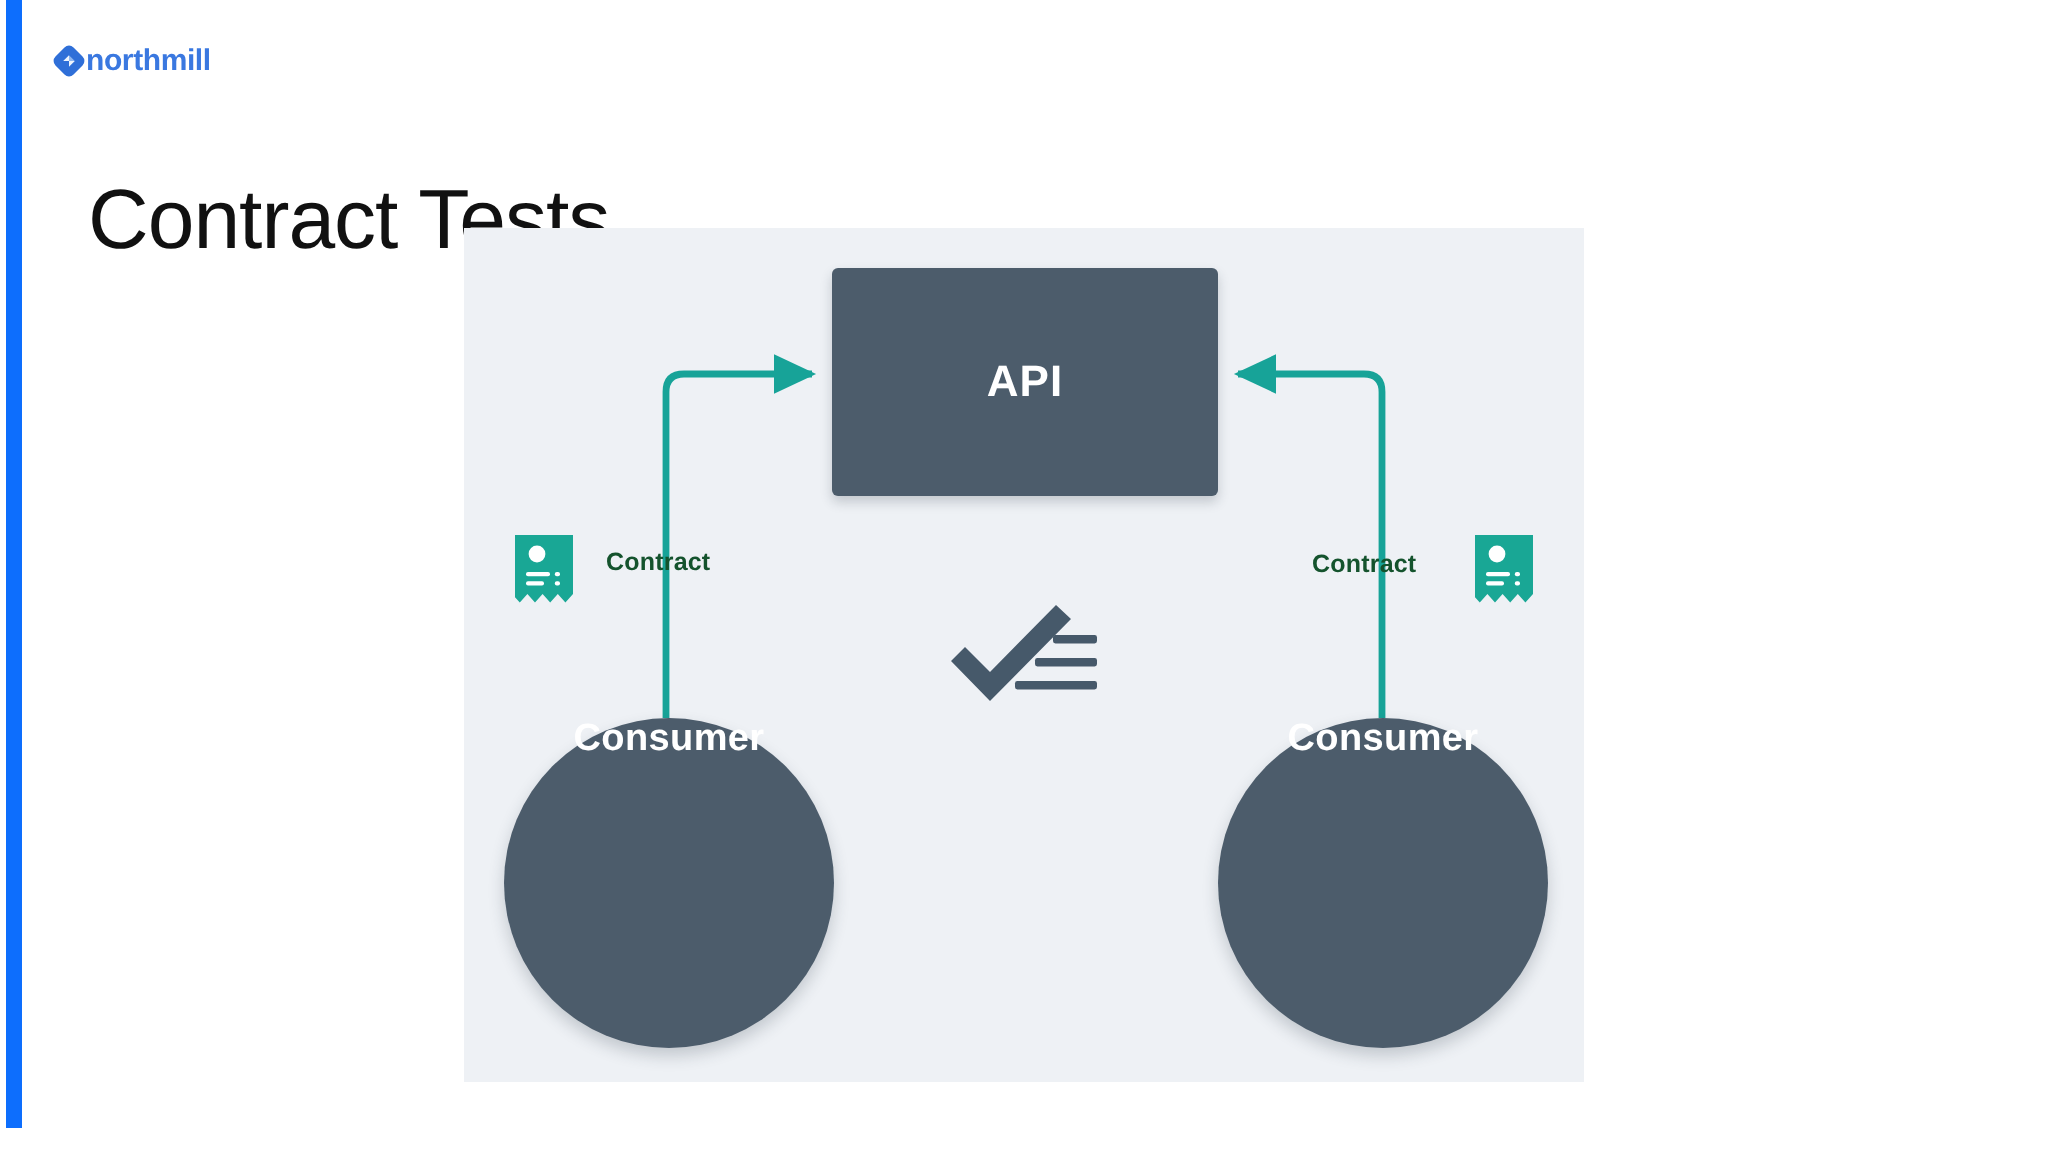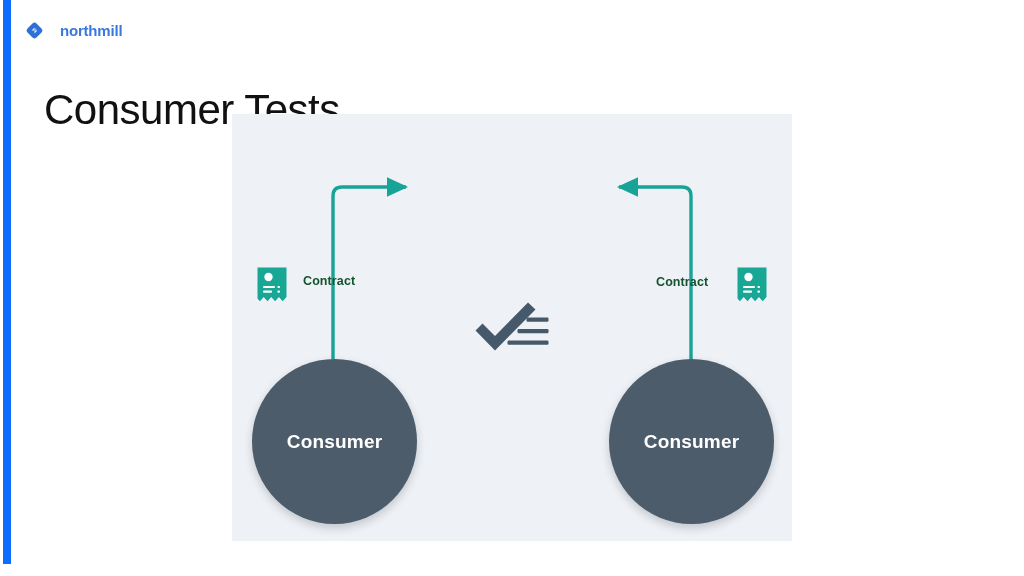--- a/index.html
+++ b/index.html
@@ -26,21 +26,21 @@
     background: #0d6efd;
   }
 
   
   .brand {
     position: absolute;
     left: 26px;
     top: 22px;
     display: flex;
     align-items: center;
-    gap: 17px;
+    gap: 0;
   }
   .brand-mark {
     width: 17px;
     height: 17px;
     display: block;
   }
   .brand-word {
     font-size: 15px;
     font-weight: 700;
     color: #3a78e0;
@@ -94,21 +94,21 @@
 
   
   .consumer-node {
     position: absolute;
     width: 165px;
     height: 165px;
     border-radius: 50%;
     background: #4c5c6b;
     box-shadow: 0 4px 8px rgba(40,55,70,0.22);
     display: flex;
-    align-items: center;
+    align-items: flex-start;
     justify-content: center;
     top: 245px;
   }
   .consumer-node.left  { left: 20px; }
   .consumer-node.right { left: 377px; }
   .consumer-label {
     color: #ffffff;
     font-size: 19px;
     font-weight: 700;
     letter-spacing: 0.2px;
@@ -162,39 +162,42 @@
 
 <div class="brand">
   <svg class="brand-mark" viewBox="0 0 32 32">
     <rect x="4" y="4" width="24" height="24" rx="6" ry="6" transform="rotate(45 16 16)" fill="#2f6fd8"></rect>
     <path d="M10.5 16 L16 10.5 L16 16 L21.5 16 L16 21.5 L16 16 Z" fill="#ffffff" opacity="0.92"></path>
     <path d="M16 10.5 L21.5 16 L16 16 Z" fill="#8fb6f0"></path>
   </svg>
   <span class="brand-word">northmill</span>
 </div>
 
-<h1 class="slide-title">Consumer Tests</h1>
+<h1 class="slide-title">Contract Tests</h1>
 
 <div class="diagram-panel">
 
   <svg class="connectors" viewBox="0 0 560 427">
     <defs>
       <marker id="arrow-right" markerWidth="7" markerHeight="7" refX="5.6" refY="3.2" orient="auto" markerUnits="strokeWidth">
         <path d="M0,0.3 L6.2,3.2 L0,6.1 Z" fill="#17a398"></path>
       </marker>
       <marker id="arrow-left" markerWidth="7" markerHeight="7" refX="5.6" refY="3.2" orient="auto" markerUnits="strokeWidth">
         <path d="M0,0.3 L6.2,3.2 L0,6.1 Z" fill="#17a398"></path>
       </marker>
     </defs>
 
     <path d="M101,245 L101,82 Q101,73 110,73 L174,73" fill="none" stroke="#17a398" stroke-width="3.4" stroke-linecap="butt" marker-end="url(#arrow-right)"></path>
 
     <path d="M459,245 L459,82 Q459,73 450,73 L387,73" fill="none" stroke="#17a398" stroke-width="3.4" stroke-linecap="butt" marker-end="url(#arrow-left)"></path>
   </svg>
 
+  <div class="api-node">
+    <span class="api-label">API</span>
+  </div>
 
   <svg class="receipt-icon left" viewBox="0 0 30 37">
     <path d="M0.5,0.5 H29.5 V30 L25.7,34.2 L21.9,30 L18.1,34.2 L14.3,30 L10.5,34.2 L6.7,30 L2.9,34.2 L0.5,31.6 Z" fill="#19a795"></path>
     <circle cx="11.5" cy="10" r="4.2" fill="#ffffff"></circle>
     <rect x="6" y="19" width="12" height="2.1" rx="1" fill="#ffffff"></rect>
     <rect x="6" y="23.6" width="9" height="2.1" rx="1" fill="#ffffff"></rect>
     <rect x="20.4" y="19" width="2.6" height="2.1" rx="1" fill="#ffffff"></rect>
     <rect x="20.4" y="23.6" width="2.6" height="2.1" rx="1" fill="#ffffff"></rect>
   </svg>
 

